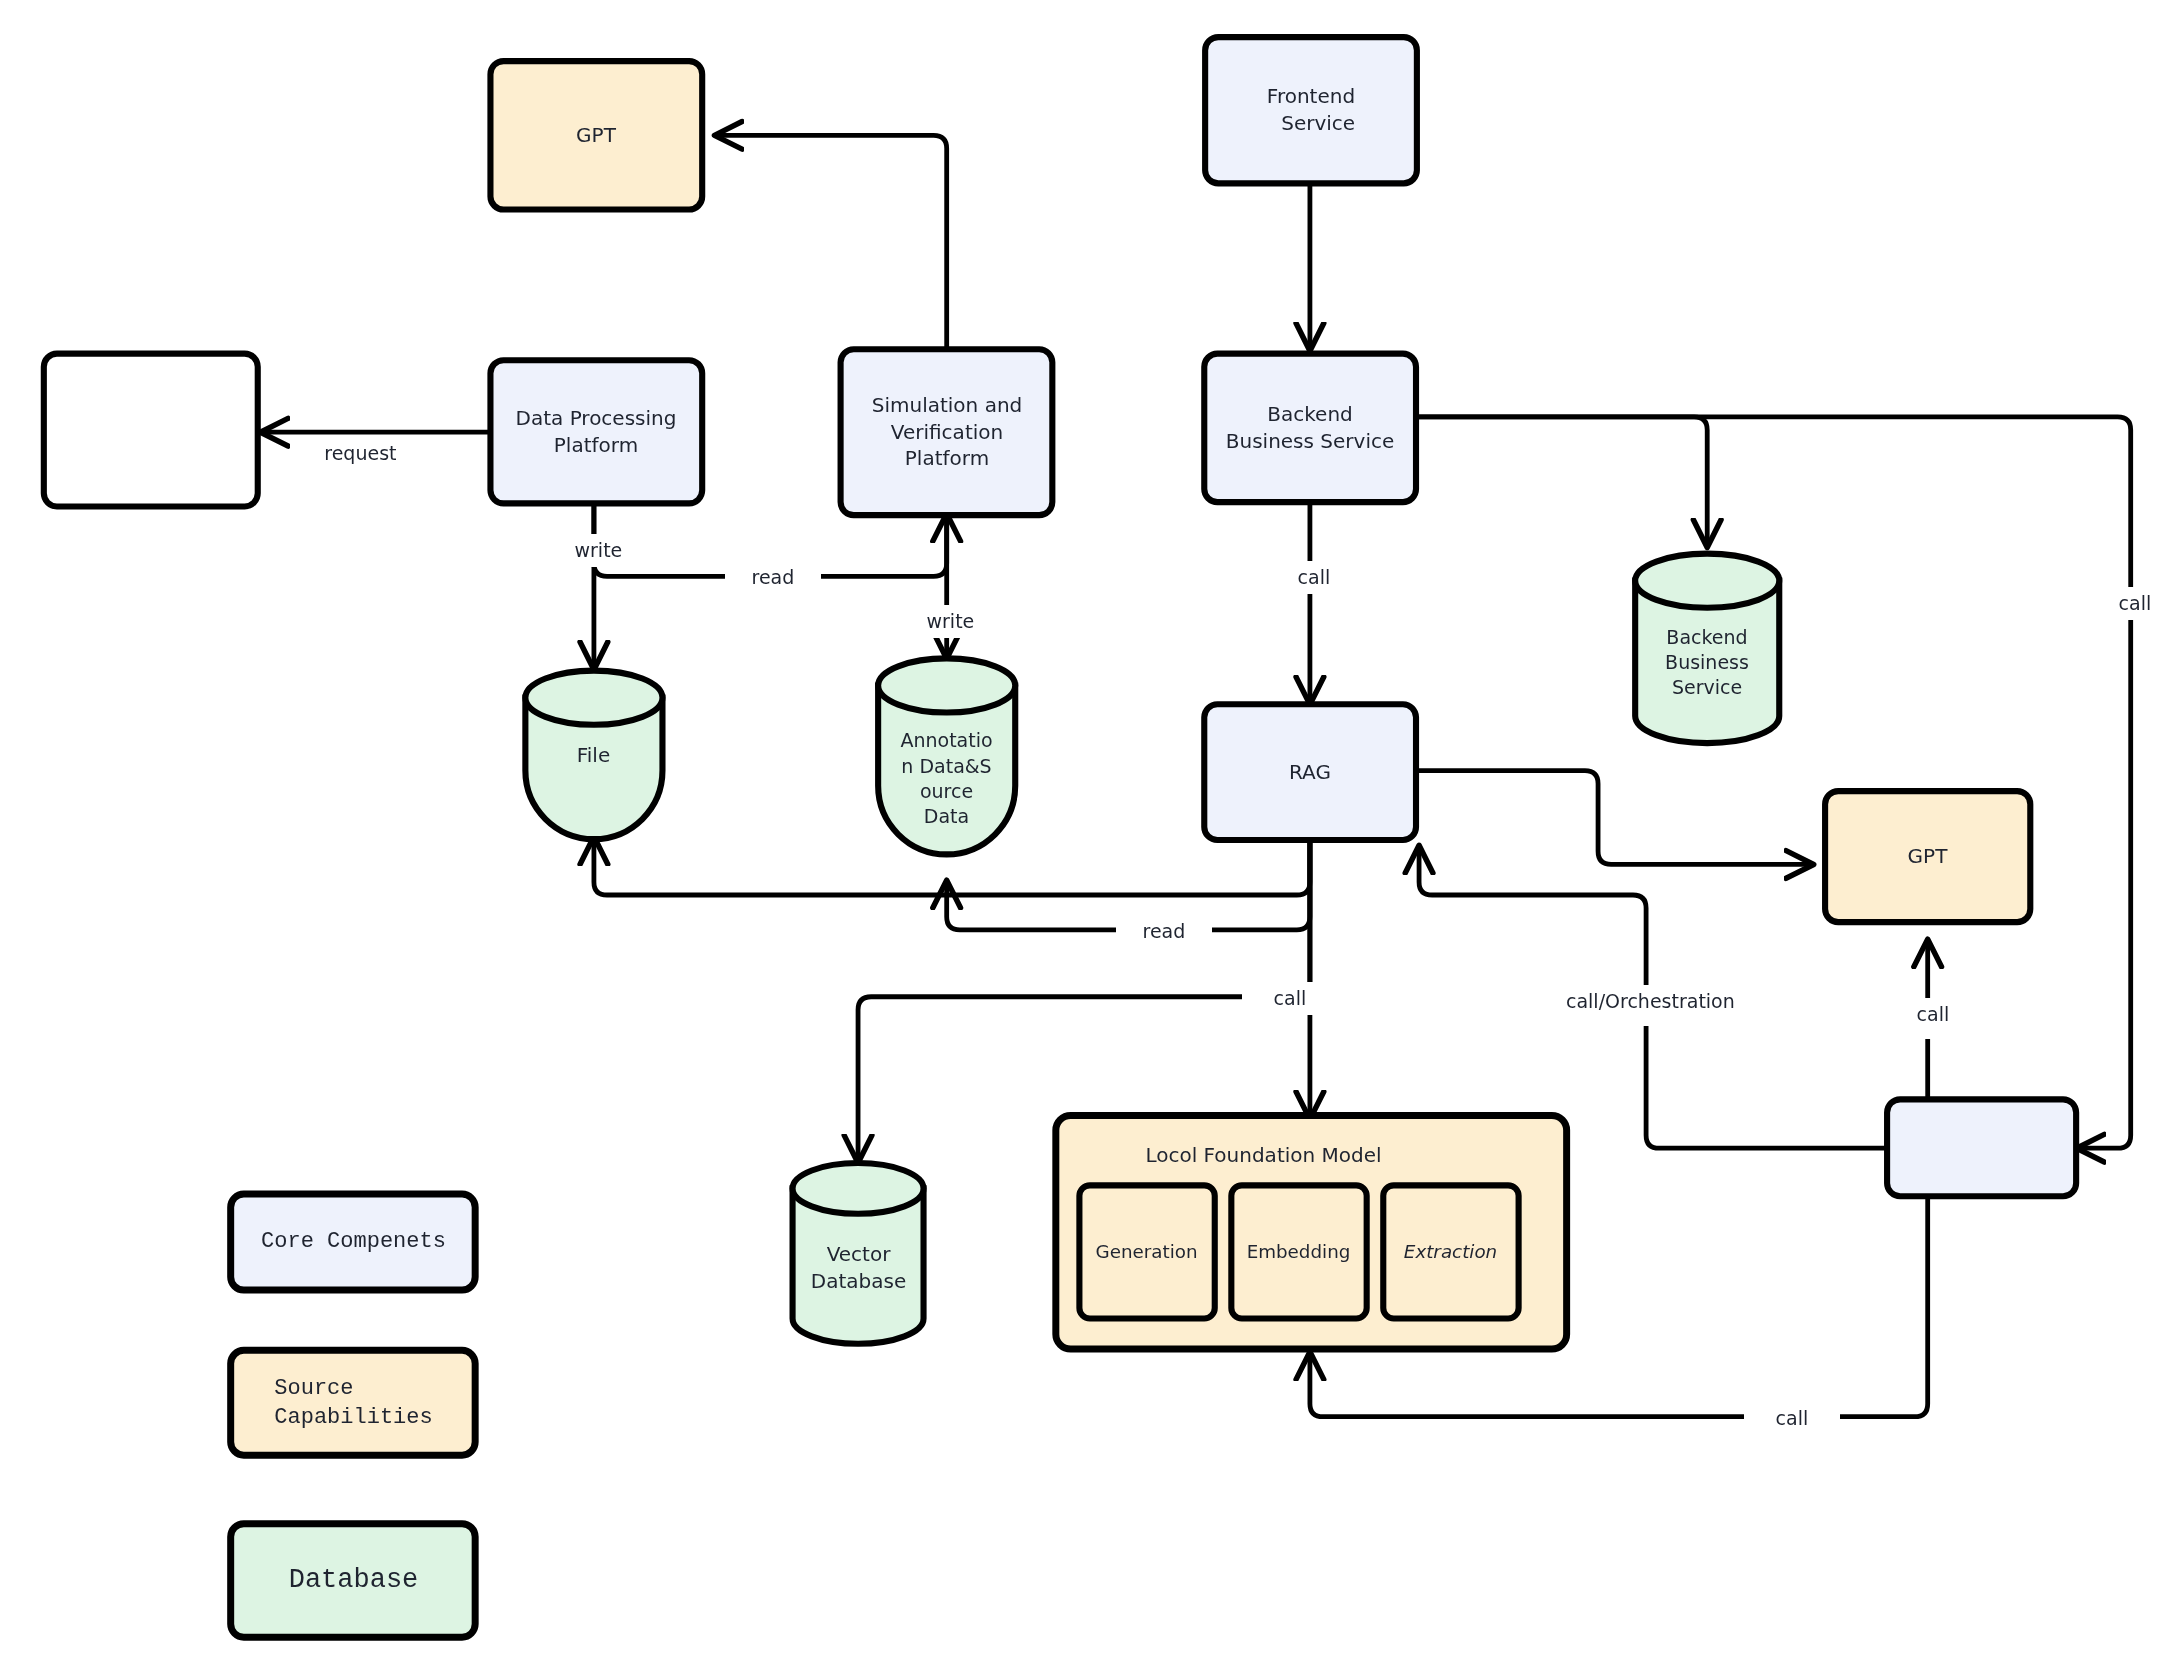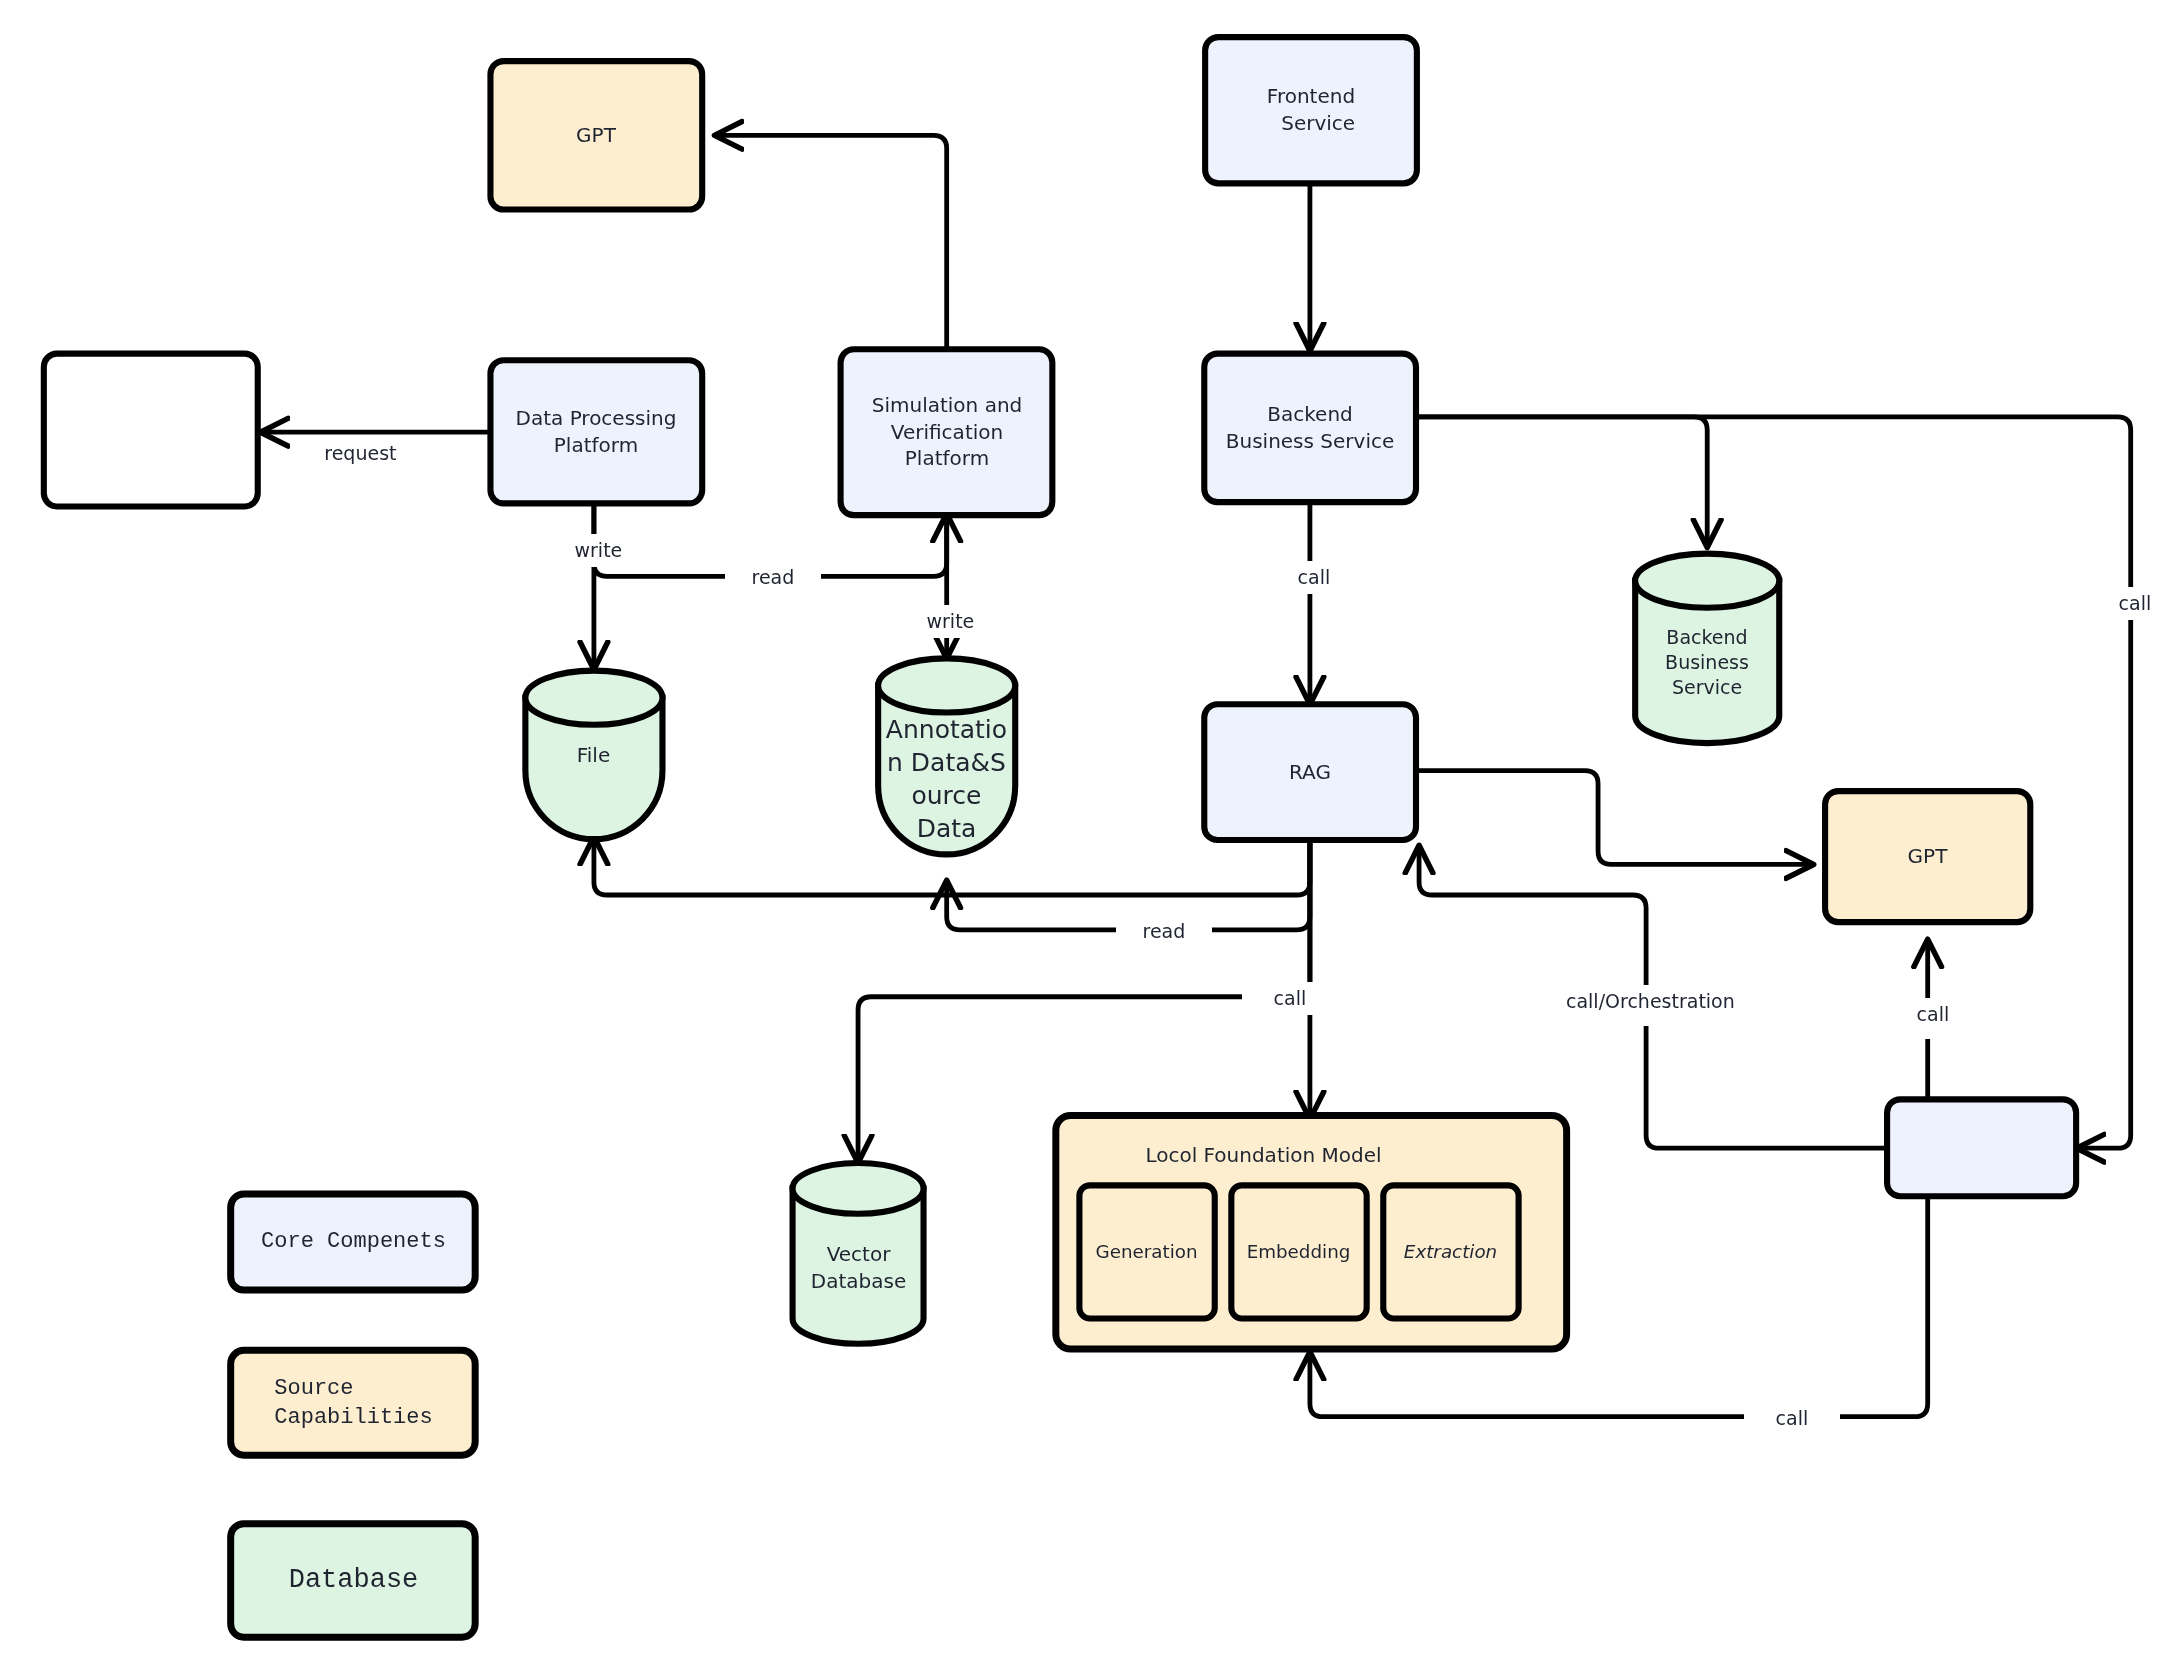--- a/index.html
+++ b/index.html
@@ -155,21 +155,21 @@
 
   <div class="nodeLabel" style="left:1204px;top:354px;width:212px;height:148px;">Backend
 Business Service</div>
 
   <div class="nodeLabel" style="left:1635px;top:597px;width:144px;height:131px;font-size:19px;">Backend
 Business
 Service</div>
 
   <div class="nodeLabel" style="left:525px;top:716px;width:137px;height:79px;">File</div>
 
-  <div class="nodeLabel" style="left:878px;top:707px;width:137px;height:144px;font-size:25px;">Annotatio
+  <div class="nodeLabel" style="left:878px;top:707px;width:137px;height:144px;font-size:19px;">Annotatio
 n Data&amp;S
 ource
 Data</div>
 
   <div class="nodeLabel" style="left:1204px;top:704px;width:212px;height:136px;">RAG</div>
 
   <div class="nodeLabel" style="left:1825px;top:791px;width:205px;height:131px;">GPT</div>
 
 
   <div class="nodeLabel" style="left:793px;top:1218px;width:131px;height:100px;">Vector

